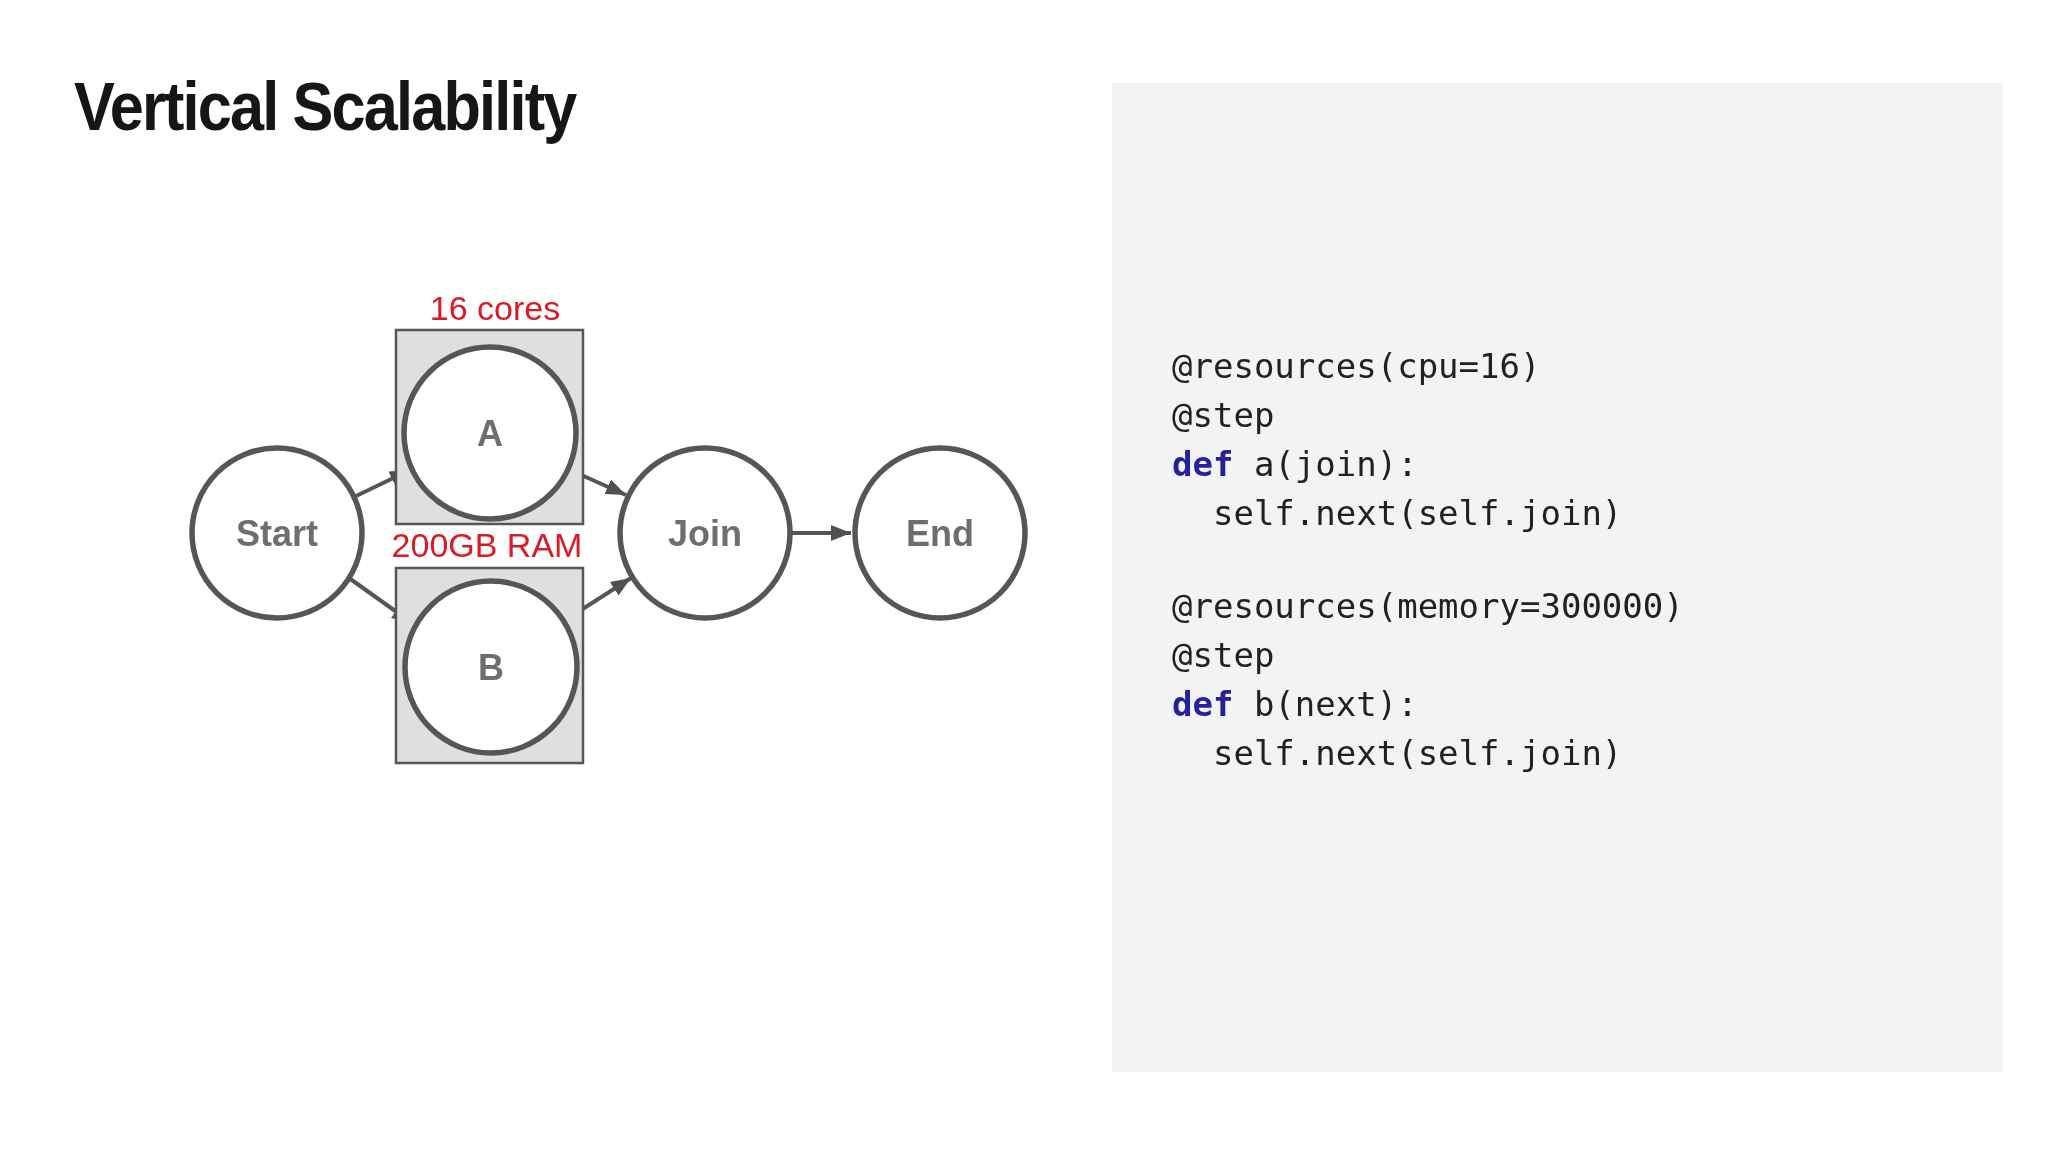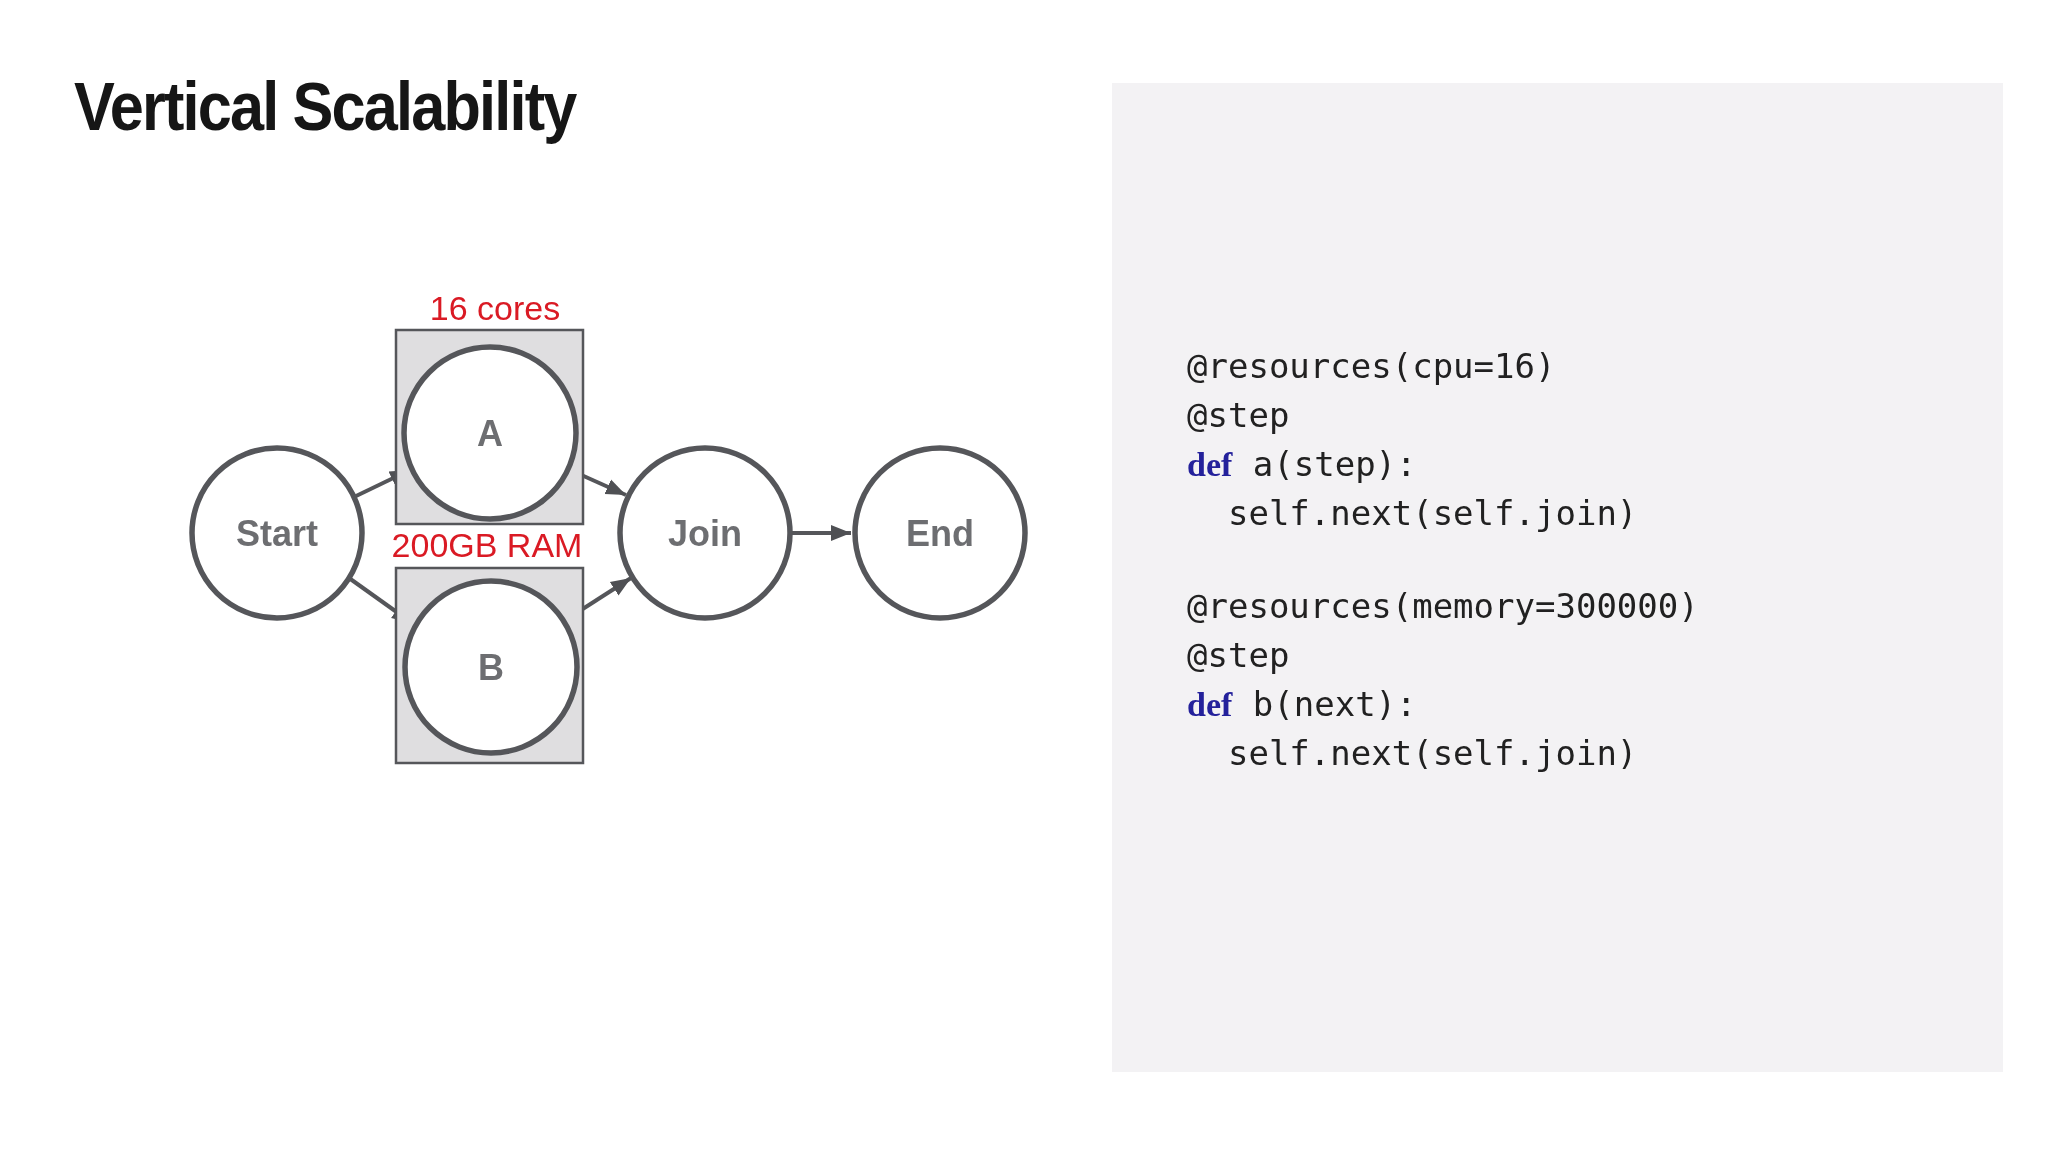--- a/index.html
+++ b/index.html
@@ -61,32 +61,31 @@
 
   
   .code-panel {
     position: absolute;
     left: 1112px; top: 83px;
     width: 891px; height: 989px;
     background: var(--panel-bg, #f3f2f4);
   }
   .code {
     position: absolute;
-    left: 75px; top: 259px;
+    left: 60px; top: 259px;
     font-family: "DejaVu Sans Mono", "Liberation Mono", monospace;
     font-size: 34px;
     line-height: 49px;
     color: var(--code-text, #212121);
   }
   .code-block + .code-block { margin-top: 44px; }
   .code-line { white-space: pre; }
   .kw {
     color: var(--keyword-blue, #24219b);
     font-weight: bold;
-    font-family: Liberation Serif, serif;
   }
 </style>
 </head>
 <body>
 
 <div class="slide-title">Vertical Scalability</div>
 
 <svg class="diagram-svg" viewBox="0 0 1050 850">
   <defs>
     <marker id="arrowhead" markerUnits="userSpaceOnUse" markerWidth="22" markerHeight="18" refX="20" refY="9" orient="auto">
@@ -118,21 +117,21 @@
   <text class="annotation-label" x="495" y="320" fill="#da1a24">16 cores</text>
   <text class="annotation-label" x="487" y="557" fill="#da1a24">200GB RAM</text>
 </svg>
 
 <div class="code-panel">
   <div class="code">
 
     <div class="code-block">
       <div class="code-line">@resources(cpu=16)</div>
       <div class="code-line">@step</div>
-      <div class="code-line"><span class="kw">def</span><span> a(step):</span></div>
+      <div class="code-line"><span class="kw">def</span><span> a(join):</span></div>
       <div class="code-line">  self.next(self.join)</div>
     </div>
 
     <div class="code-block">
       <div class="code-line">@resources(memory=300000)</div>
       <div class="code-line">@step</div>
       <div class="code-line"><span class="kw">def</span><span> b(next):</span></div>
       <div class="code-line">  self.next(self.join)</div>
     </div>
 

